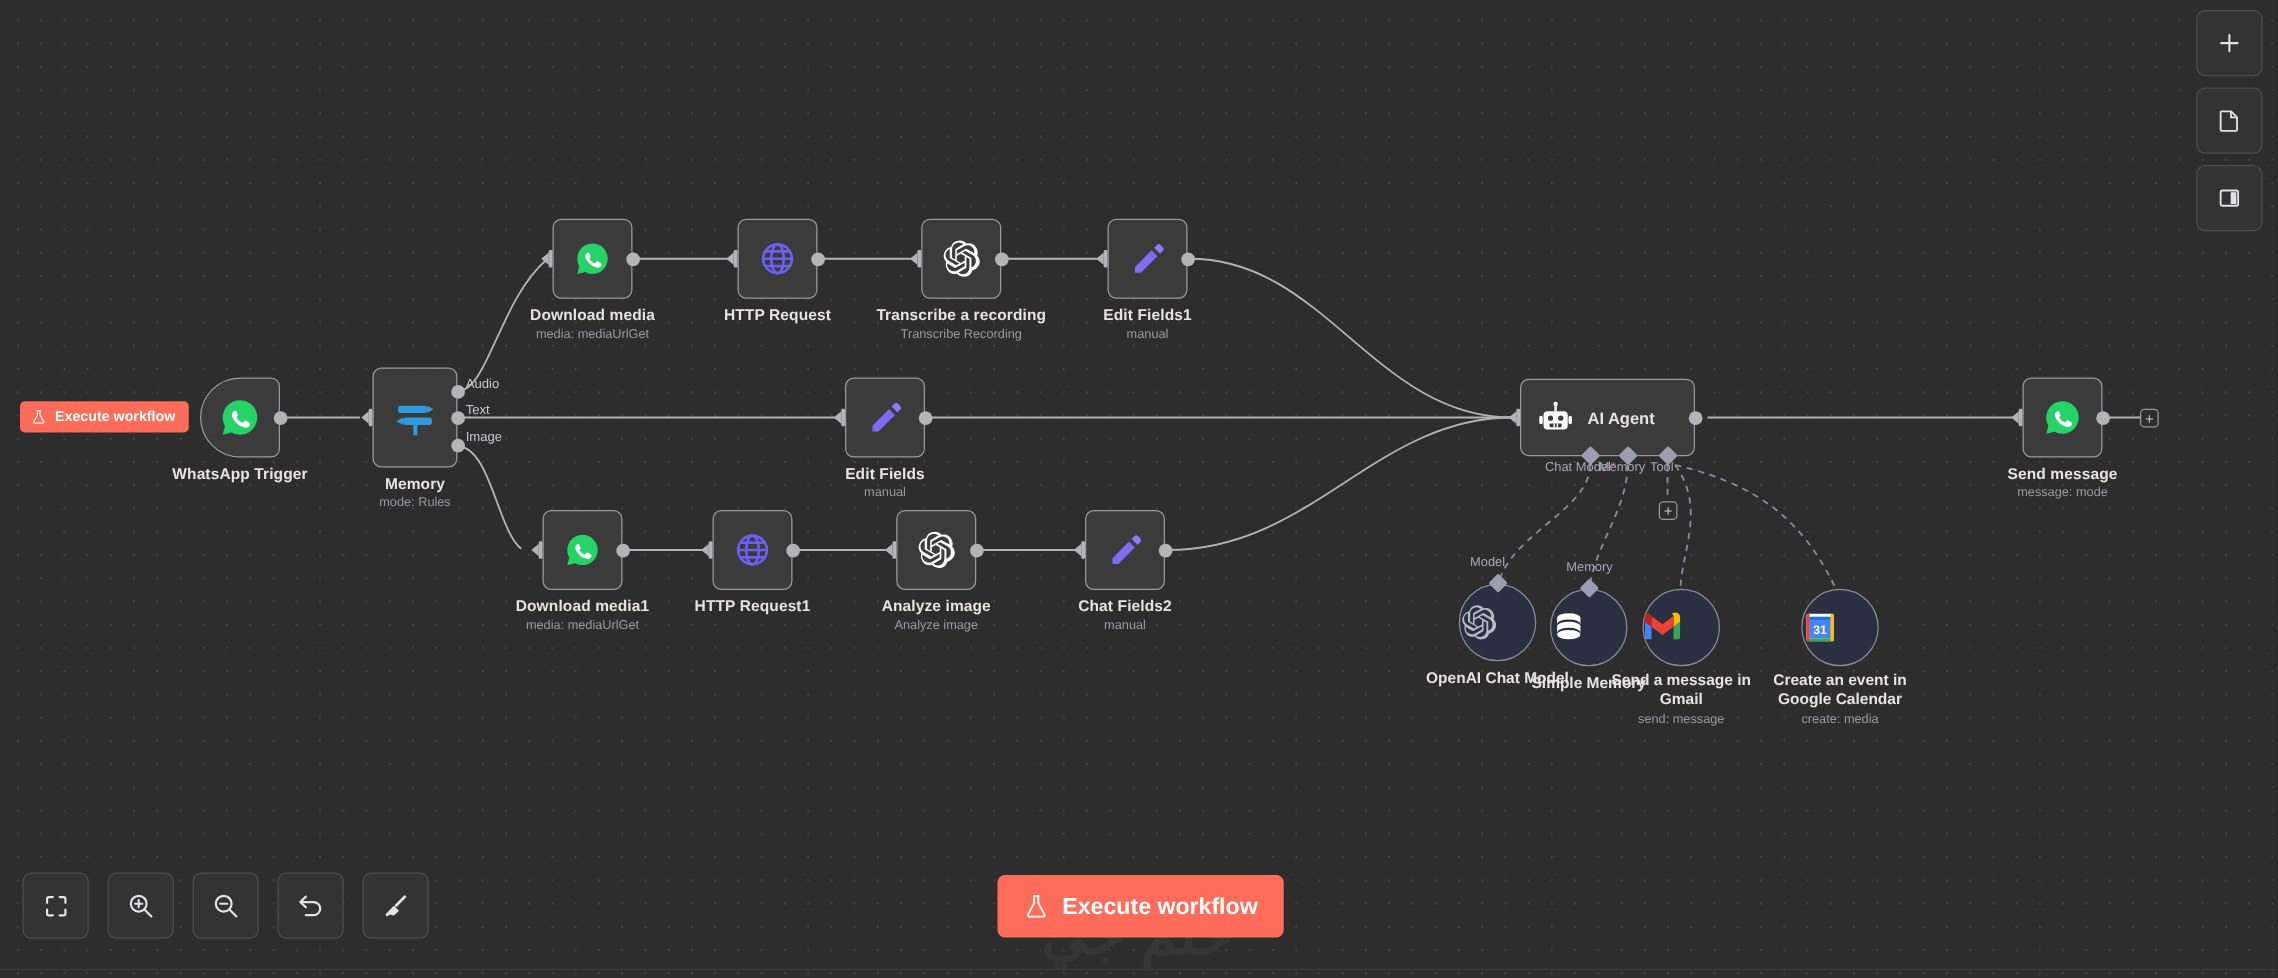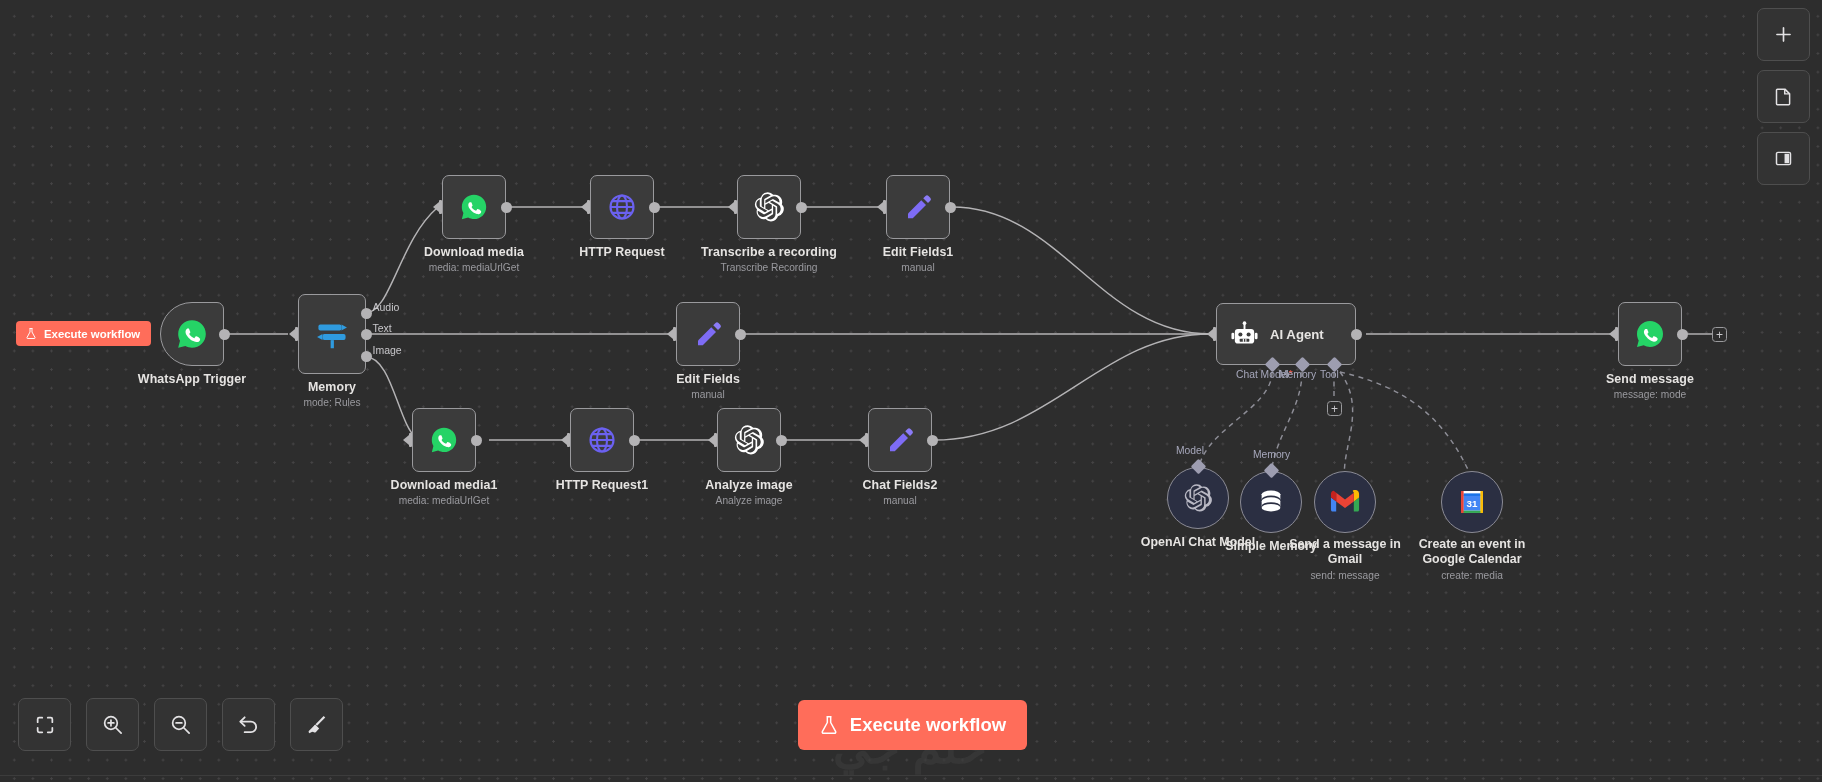--- a/index.html
+++ b/index.html
@@ -62,21 +62,21 @@
   .swport {
     position: absolute; width: 11px; height: 11px; border-radius: 50%;
     background: #b4b3b5; right: -5.5px;
   }
   .swlabel { position: absolute; left: 12px; top: -7px; font-size: 10.5px; color: #c8c7cb; white-space: nowrap; }
 
   
   .circ {
     width: 62px; height: 62px; border-radius: 50%;
     background: #2b2f42; border: 1.2px solid #8b8b95;
-    display: flex; align-items: center; justify-content: center;
+    display: flex; align-items: center; justify-content: flex-start;
   }
   .sublabel {
     position: absolute; left: 50%; transform: translateX(-50%);
     top: 68px; text-align: center; white-space: nowrap;
     color: #e6e4e2; font-size: 12.4px; font-weight: bold; line-height: 15px;
   }
   .sublabel.two { white-space: normal; width: 124px; }
   .subsub {
     position: absolute; left: 50%; transform: translateX(-50%);
     text-align: center; white-space: nowrap;
@@ -290,21 +290,21 @@
       <svg width="30" height="30" viewBox="0 0 24 24">
         <path d="M4 17.2 14.6 6.6l3.8 3.8L7.8 21H4z" fill="#7e6cf5"></path>
         <path d="M16.2 5 18 3.2a1.7 1.7 0 0 1 2.4 0l1.4 1.4a1.7 1.7 0 0 1 0 2.4L20 8.8z" fill="#8b7bf7"></path>
       </svg>
       <span class="port-out"></span>
     </div>
     <div class="nlabel">Edit Fields</div>
     <div class="nsub">manual</div>
   </div>
 
-  <div class="node" style="left:412px; top:408px;">
+  <div class="node" style="left:434px; top:408px;">
     <div class="nbox">
       <span class="port-in">
           <span class="tri"></span>
           <span class="bar"></span>
         </span>
       <svg width="30" height="30" viewBox="0 0 32 32">
         <path d="M16 3C8.8 3 3 8.8 3 16c0 2.3.6 4.5 1.7 6.4L3 29l6.8-1.7c1.9 1 4 1.6 6.2 1.6 7.2 0 13-5.8 13-13S23.2 3 16 3z" fill="#25d366"></path>
         <path d="M22.5 19.3c-.3-.2-2-1-2.3-1.1-.3-.1-.5-.2-.8.2-.2.3-.8 1.1-1 1.3-.2.2-.4.3-.7.1-1.8-.9-3-1.6-4.2-3.6-.3-.5.3-.5.9-1.6.1-.2 0-.4 0-.6-.1-.2-.8-1.8-1-2.5-.3-.7-.5-.6-.8-.6h-.6c-.2 0-.6.1-.9.4-.3.3-1.2 1.2-1.2 2.8s1.2 3.3 1.4 3.5c.2.2 2.4 3.7 5.8 5.1 2.2.9 3 1 4 .9.6-.1 2-.8 2.3-1.6.3-.8.3-1.5.2-1.6-.1-.2-.3-.3-.6-.4z" fill="#fff"></path>
       </svg>
       <span class="port-out"></span>

